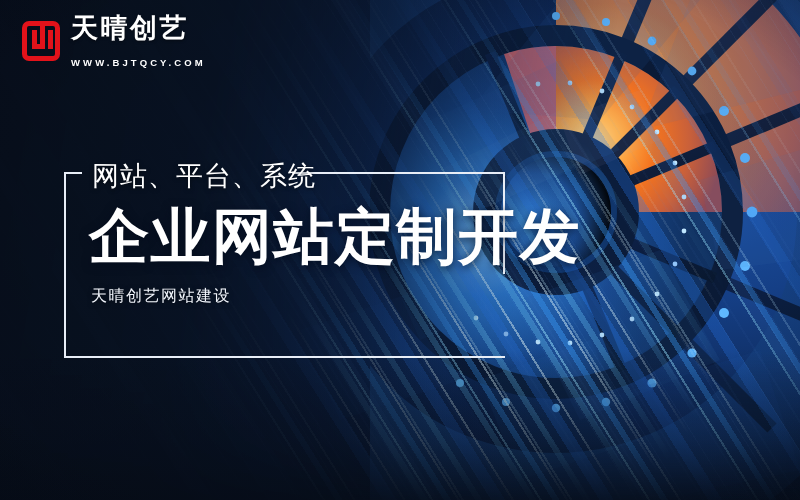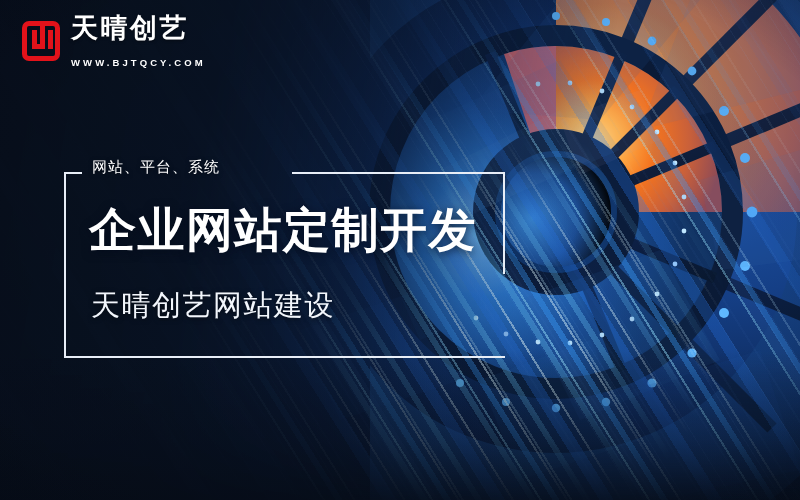--- a/index.html
+++ b/index.html
@@ -126,34 +126,34 @@
 
   .fr{position:absolute;background:#e8eef7;}
   .fr-top-stub{left:0;top:24px;width:18px;height:2px;}
   .fr-left{left:0;top:24px;width:2px;height:186px;}
   .fr-bottom{left:0;top:208px;width:441px;height:2px;}
   .fr-rule{left:228px;top:24px;width:213px;height:2px;}
   .fr-right{left:439px;top:24px;width:2px;height:102px;}
 
   .eyebrow{
     position:absolute;left:28px;top:10px;
-    font-size:15px;color:#ffffff;letter-spacing:1px;font-weight:400;
+    font-size:27px;color:#ffffff;letter-spacing:1px;font-weight:400;
     font-family:"DejaVu Sans","Liberation Sans",sans-serif;
     white-space:nowrap;text-shadow:0 1px 4px rgba(0,0,0,.55);
   }
   .headline{
     position:absolute;left:25px;top:58px;
-    font-size:47px;line-height:1.02;color:#ffffff;font-weight:700;
+    font-size:60px;line-height:1.02;color:#ffffff;font-weight:700;
     letter-spacing:1.5px;white-space:nowrap;
     font-family:"DejaVu Sans","Liberation Sans",sans-serif;
     text-shadow:0 2px 10px rgba(2,10,26,.75);
   }
   .subline{
     position:absolute;left:27px;top:138px;
-    font-size:29px;color:#f2f6fc;letter-spacing:1.5px;font-weight:400;
+    font-size:16px;color:#f2f6fc;letter-spacing:1.5px;font-weight:400;
     white-space:nowrap;
     font-family:"DejaVu Sans","Liberation Sans",sans-serif;
     text-shadow:0 1px 5px rgba(0,0,0,.55);
   }
 </style>
 </head>
 <body>
 
 <div class="banner">
 

